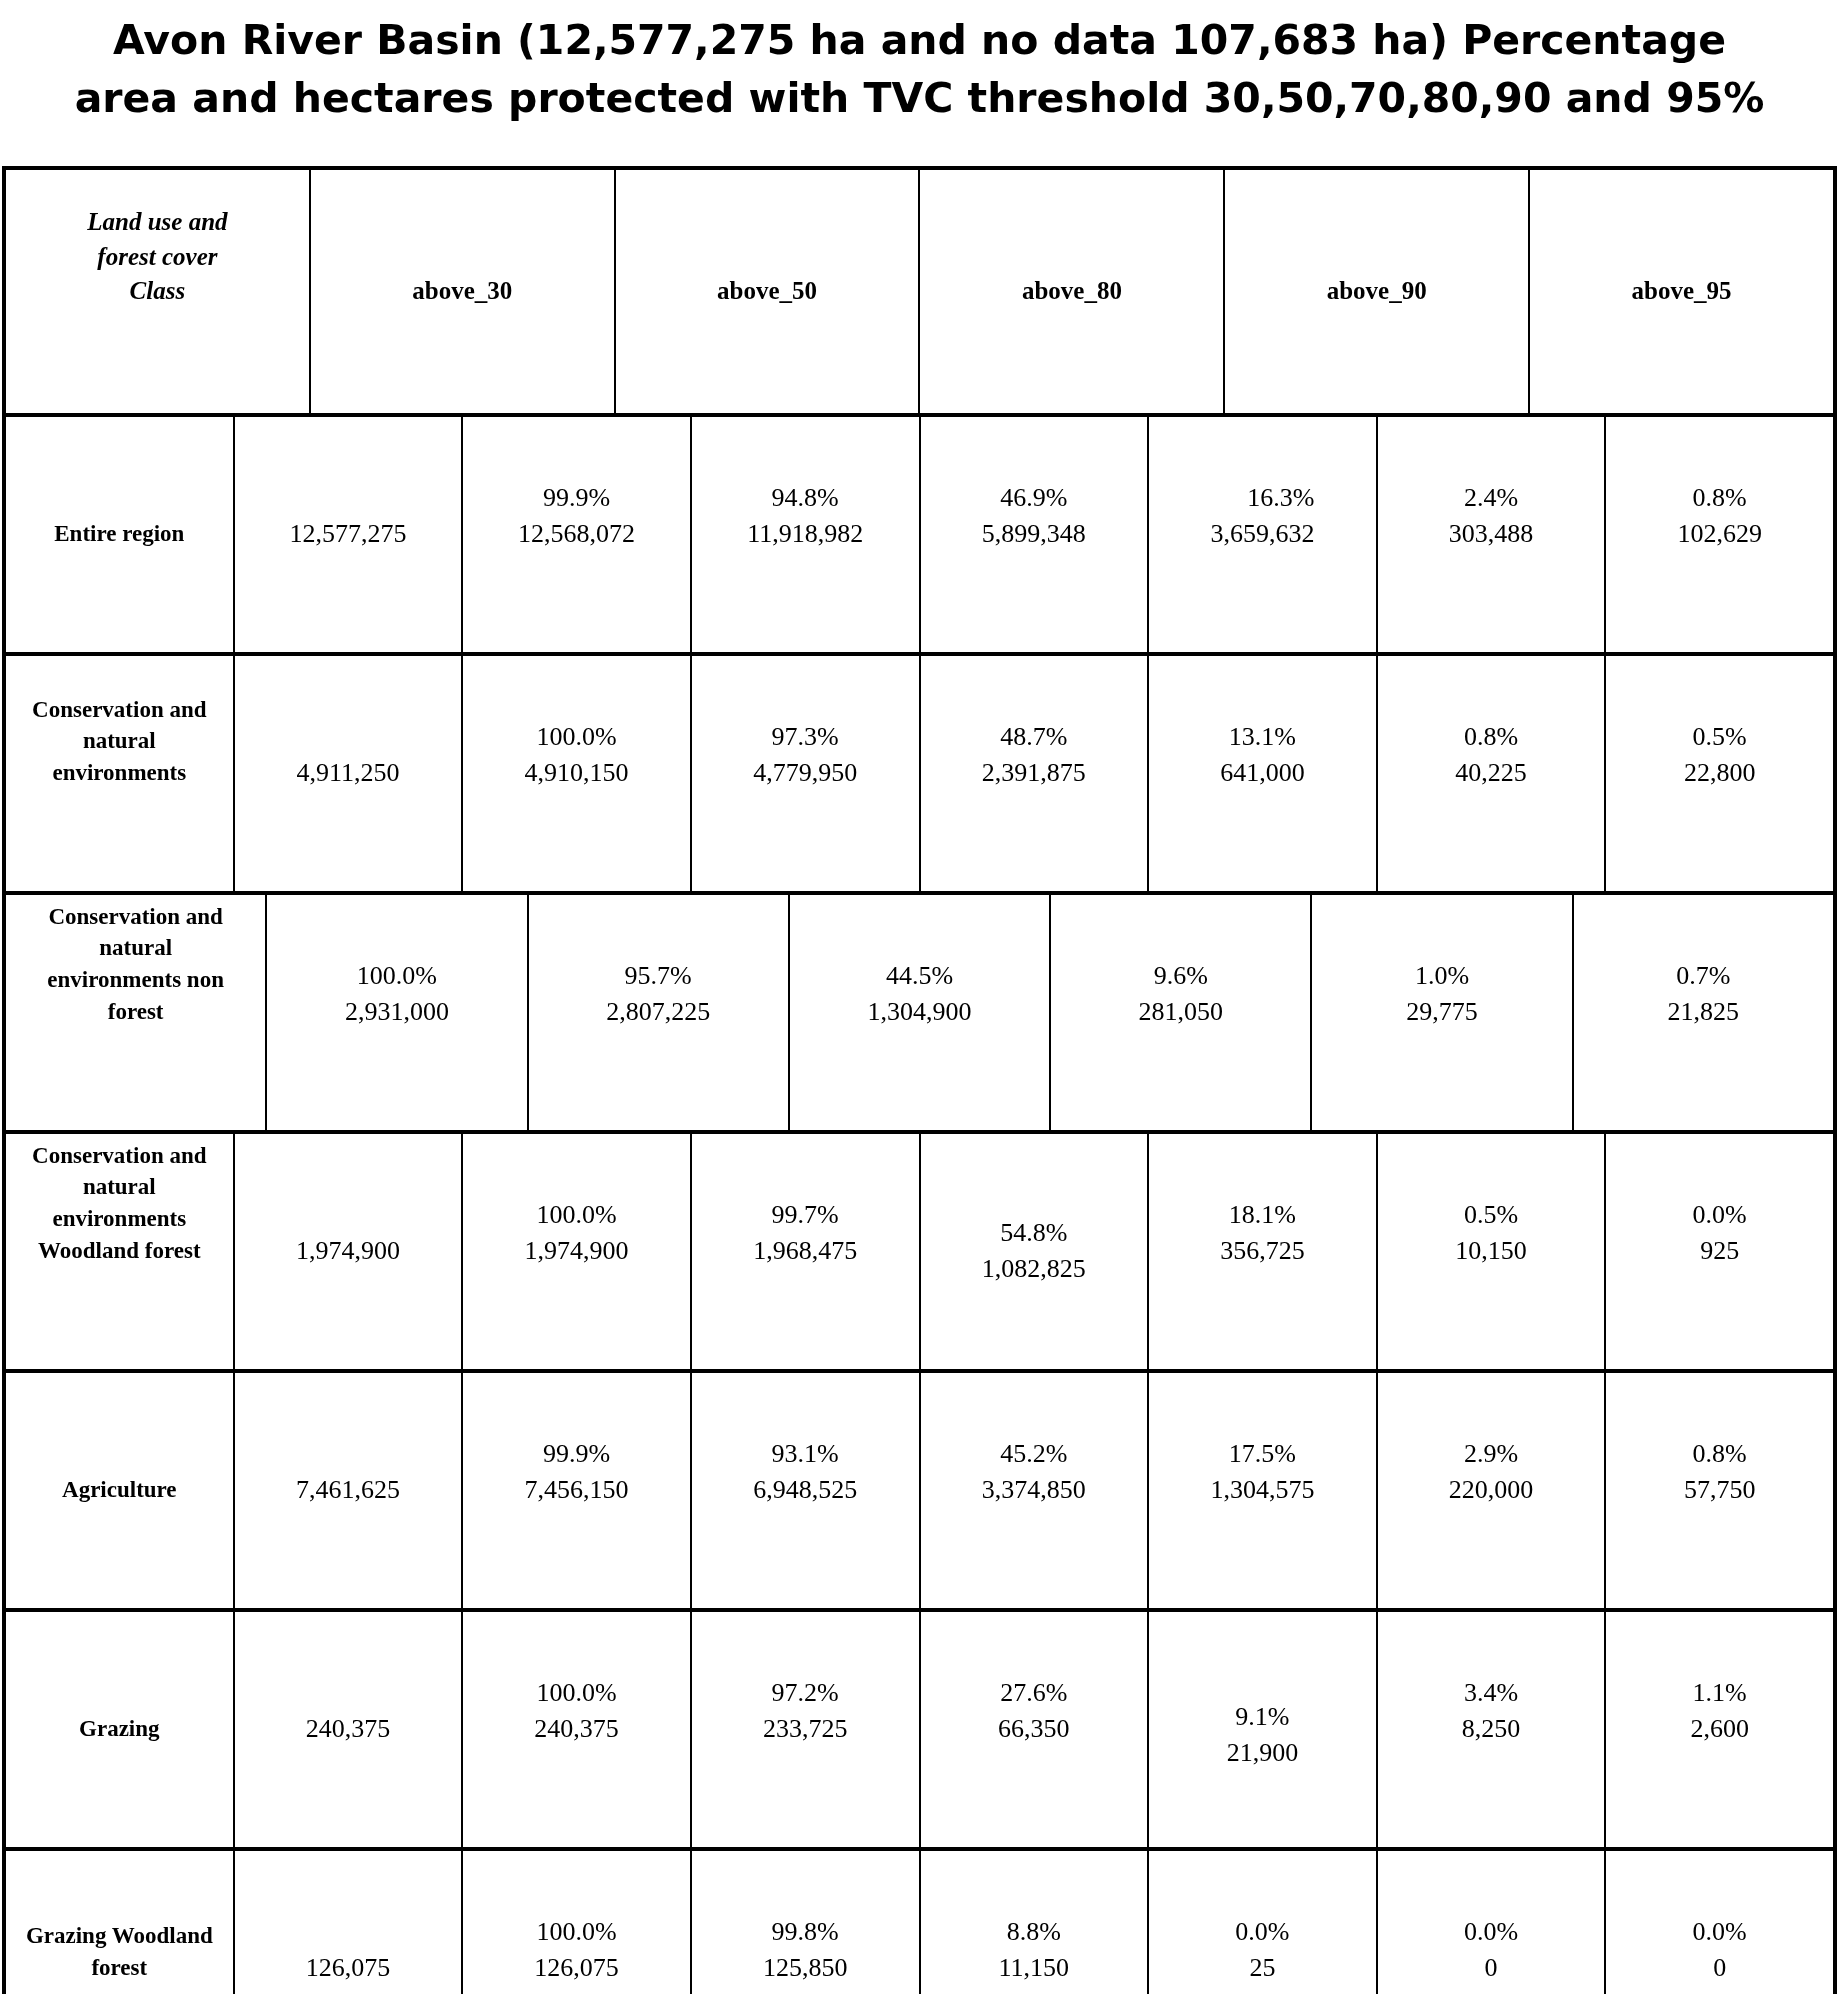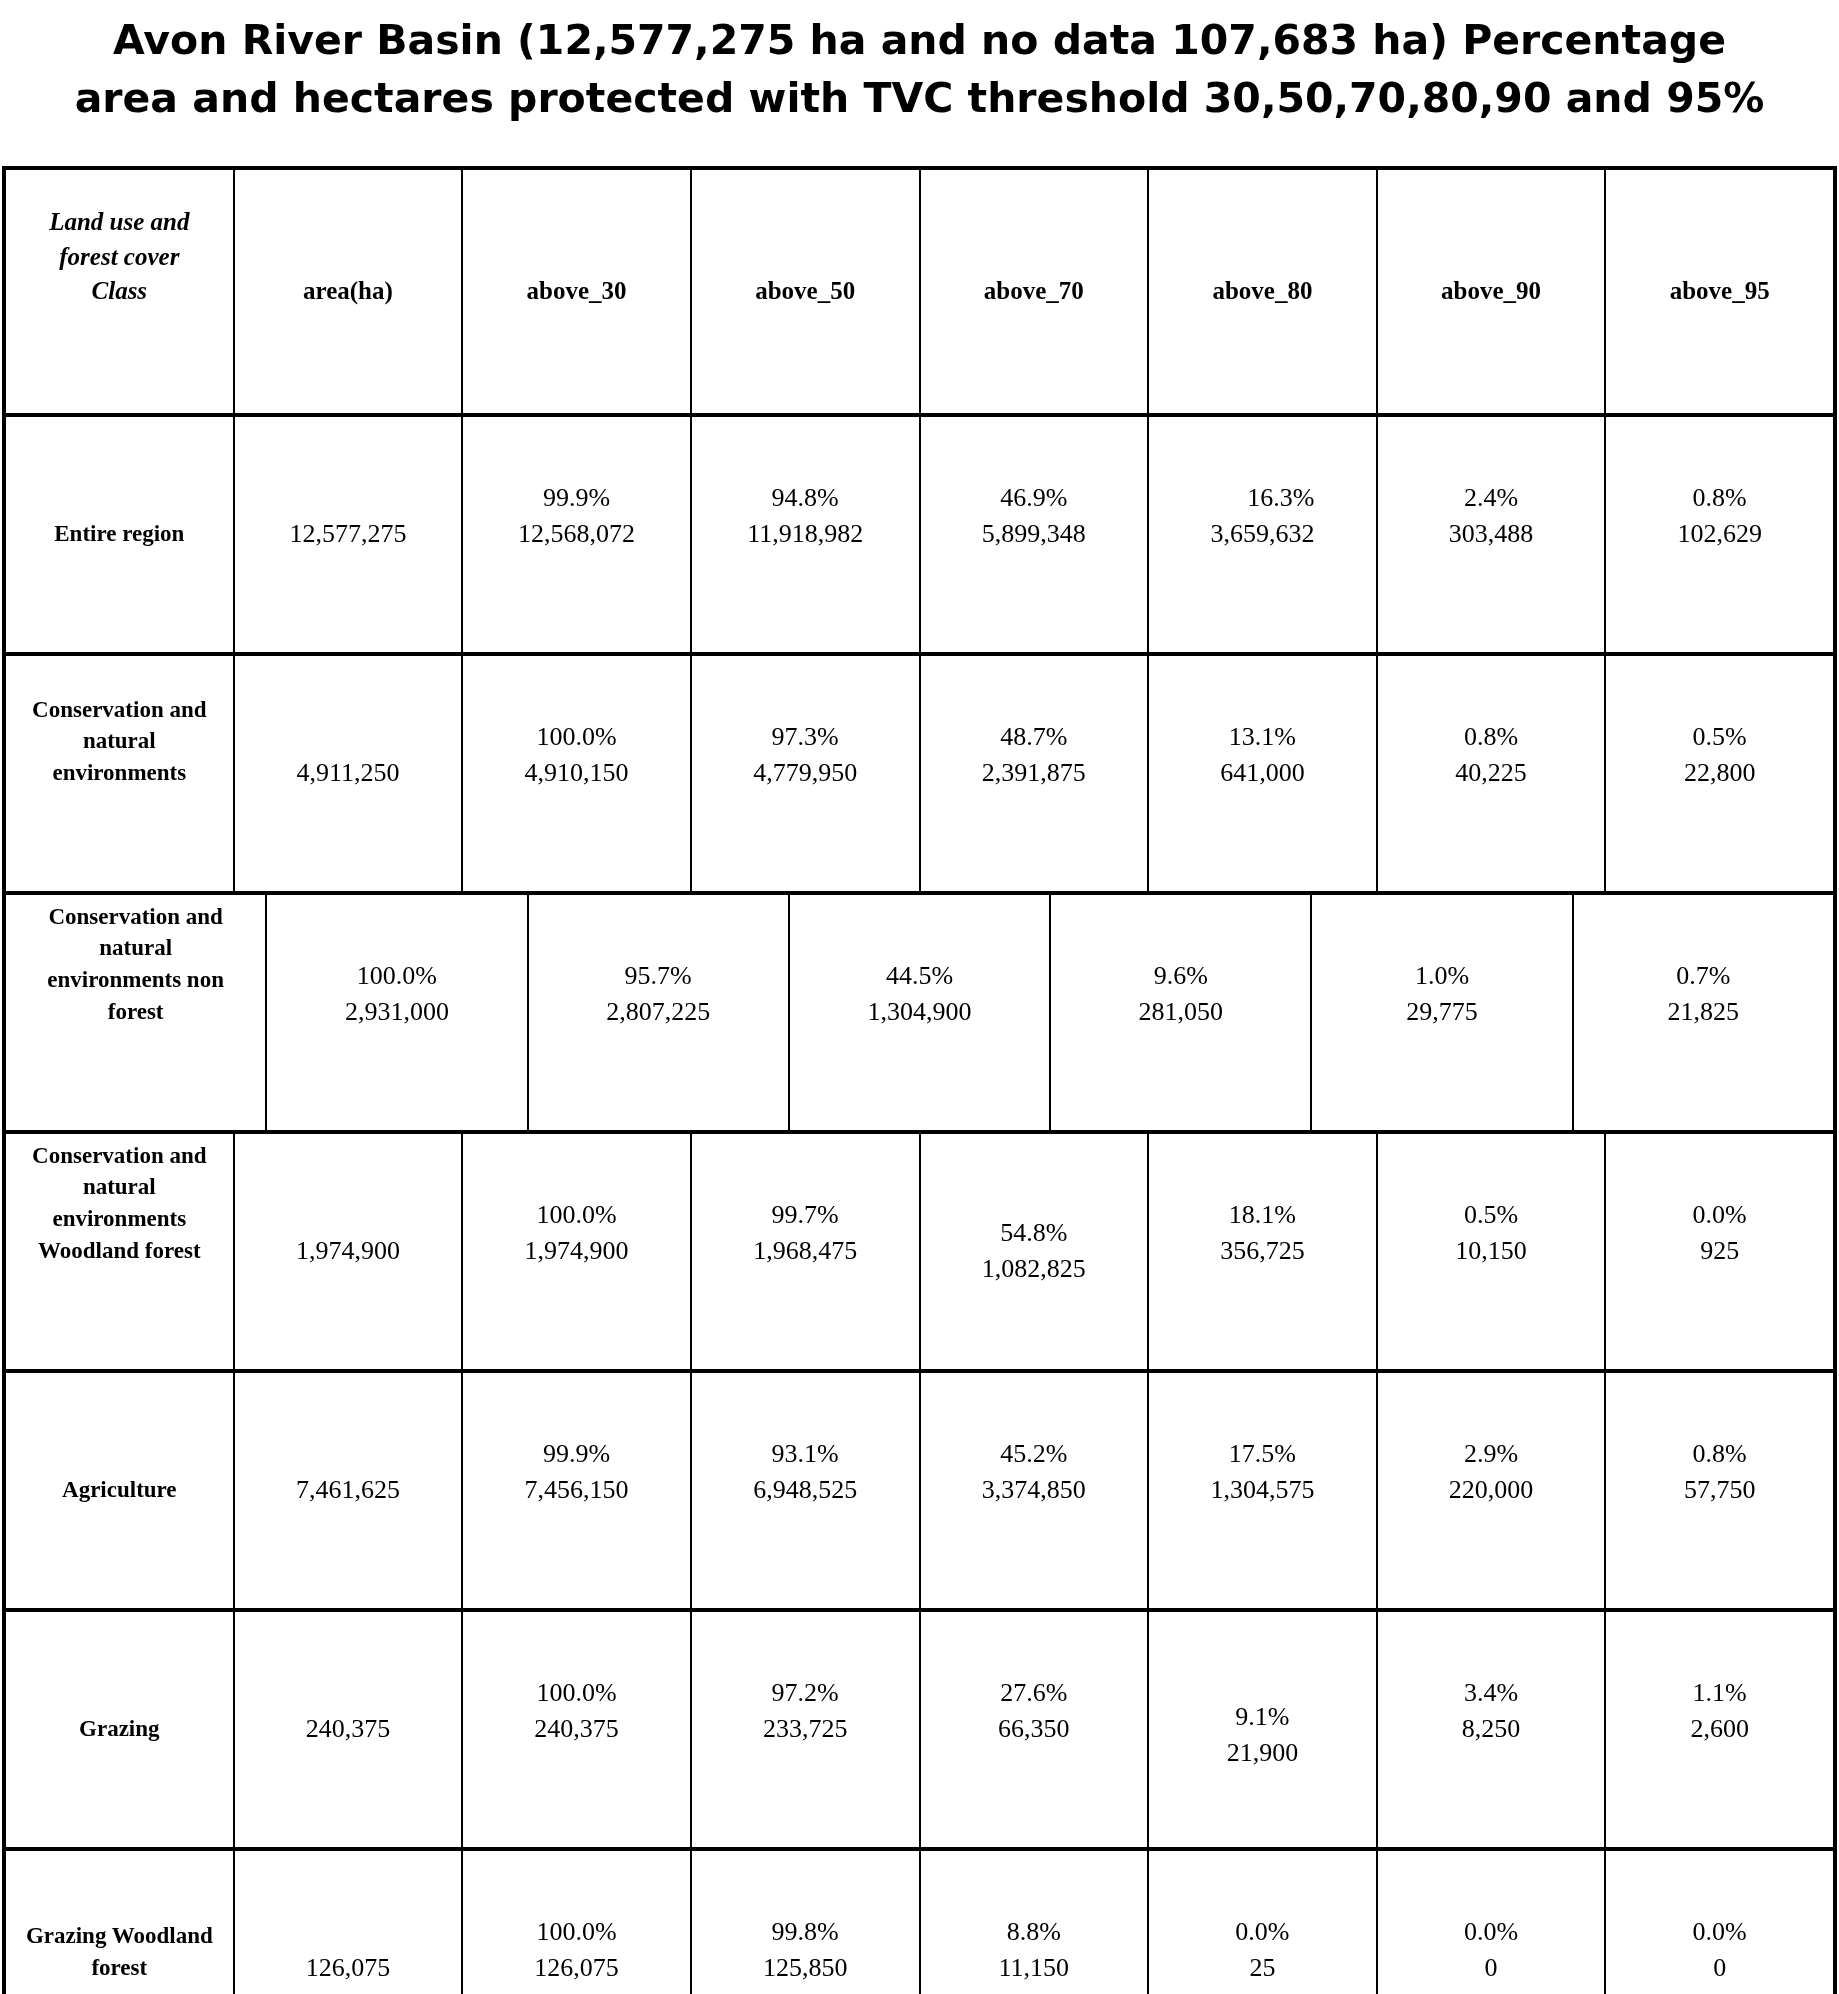--- a/index.html
+++ b/index.html
@@ -58,24 +58,22 @@
 
 <div>
   <div class="title">Avon River Basin (12,577,275 ha and no data 107,683 ha) Percentage
 area and hectares protected with TVC threshold 30,50,70,80,90 and 95%</div>
 
   <div class="tbl" id="tbl">
       <div class="trow header">
         <div class="tcell hcell first"><span class="inner anchor-last" style="transform: translateY(-1.38em); font-style: italic;">Land use and
 forest cover
 Class</span></div>
-        <div class="tcell hcell"><span class="inner anchor-last">area(ha)</span></div>
         <div class="tcell hcell"><span class="inner anchor-last">above_30</span></div>
         <div class="tcell hcell"><span class="inner anchor-last">above_50</span></div>
-        <div class="tcell hcell"><span class="inner anchor-last">above_70</span></div>
         <div class="tcell hcell"><span class="inner anchor-last">above_80</span></div>
         <div class="tcell hcell"><span class="inner anchor-last">above_90</span></div>
         <div class="tcell hcell"><span class="inner anchor-last">above_95</span></div>
       </div>
       <div class="trow">
         <div class="tcell class-cell first"><span class="inner anchor-last">Entire region</span></div>
         <div class="tcell num-cell">
           <span class="inner anchor-last">12,577,275</span>
         </div>
         <div class="tcell num-cell">

